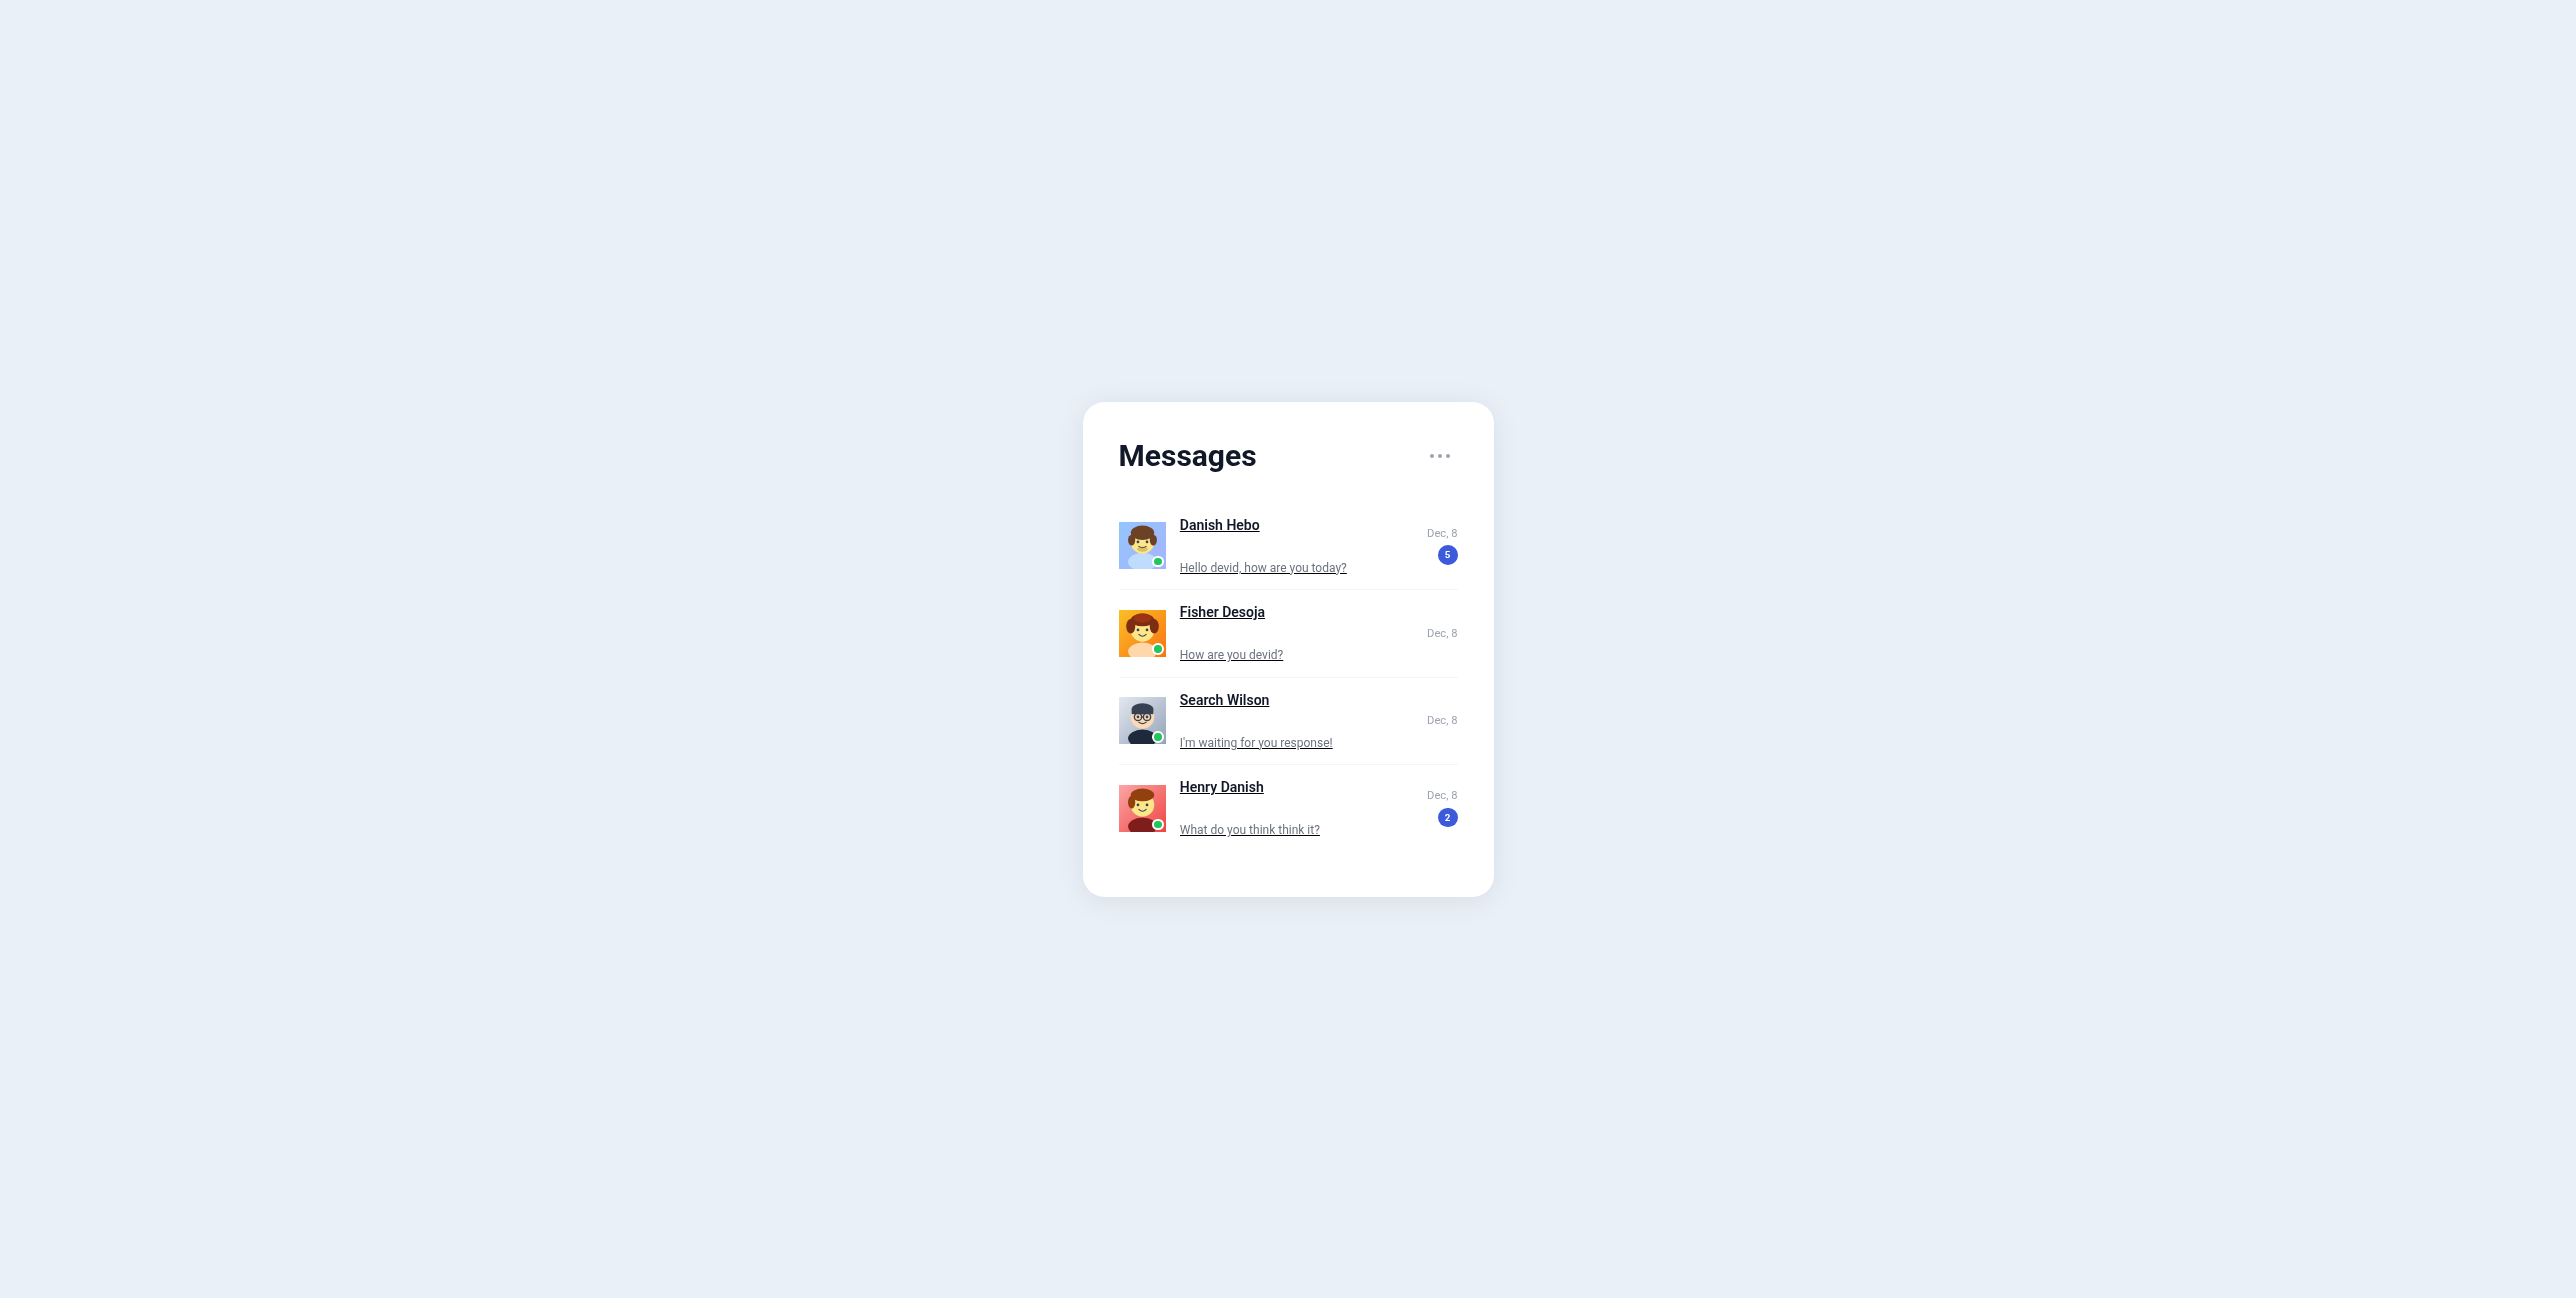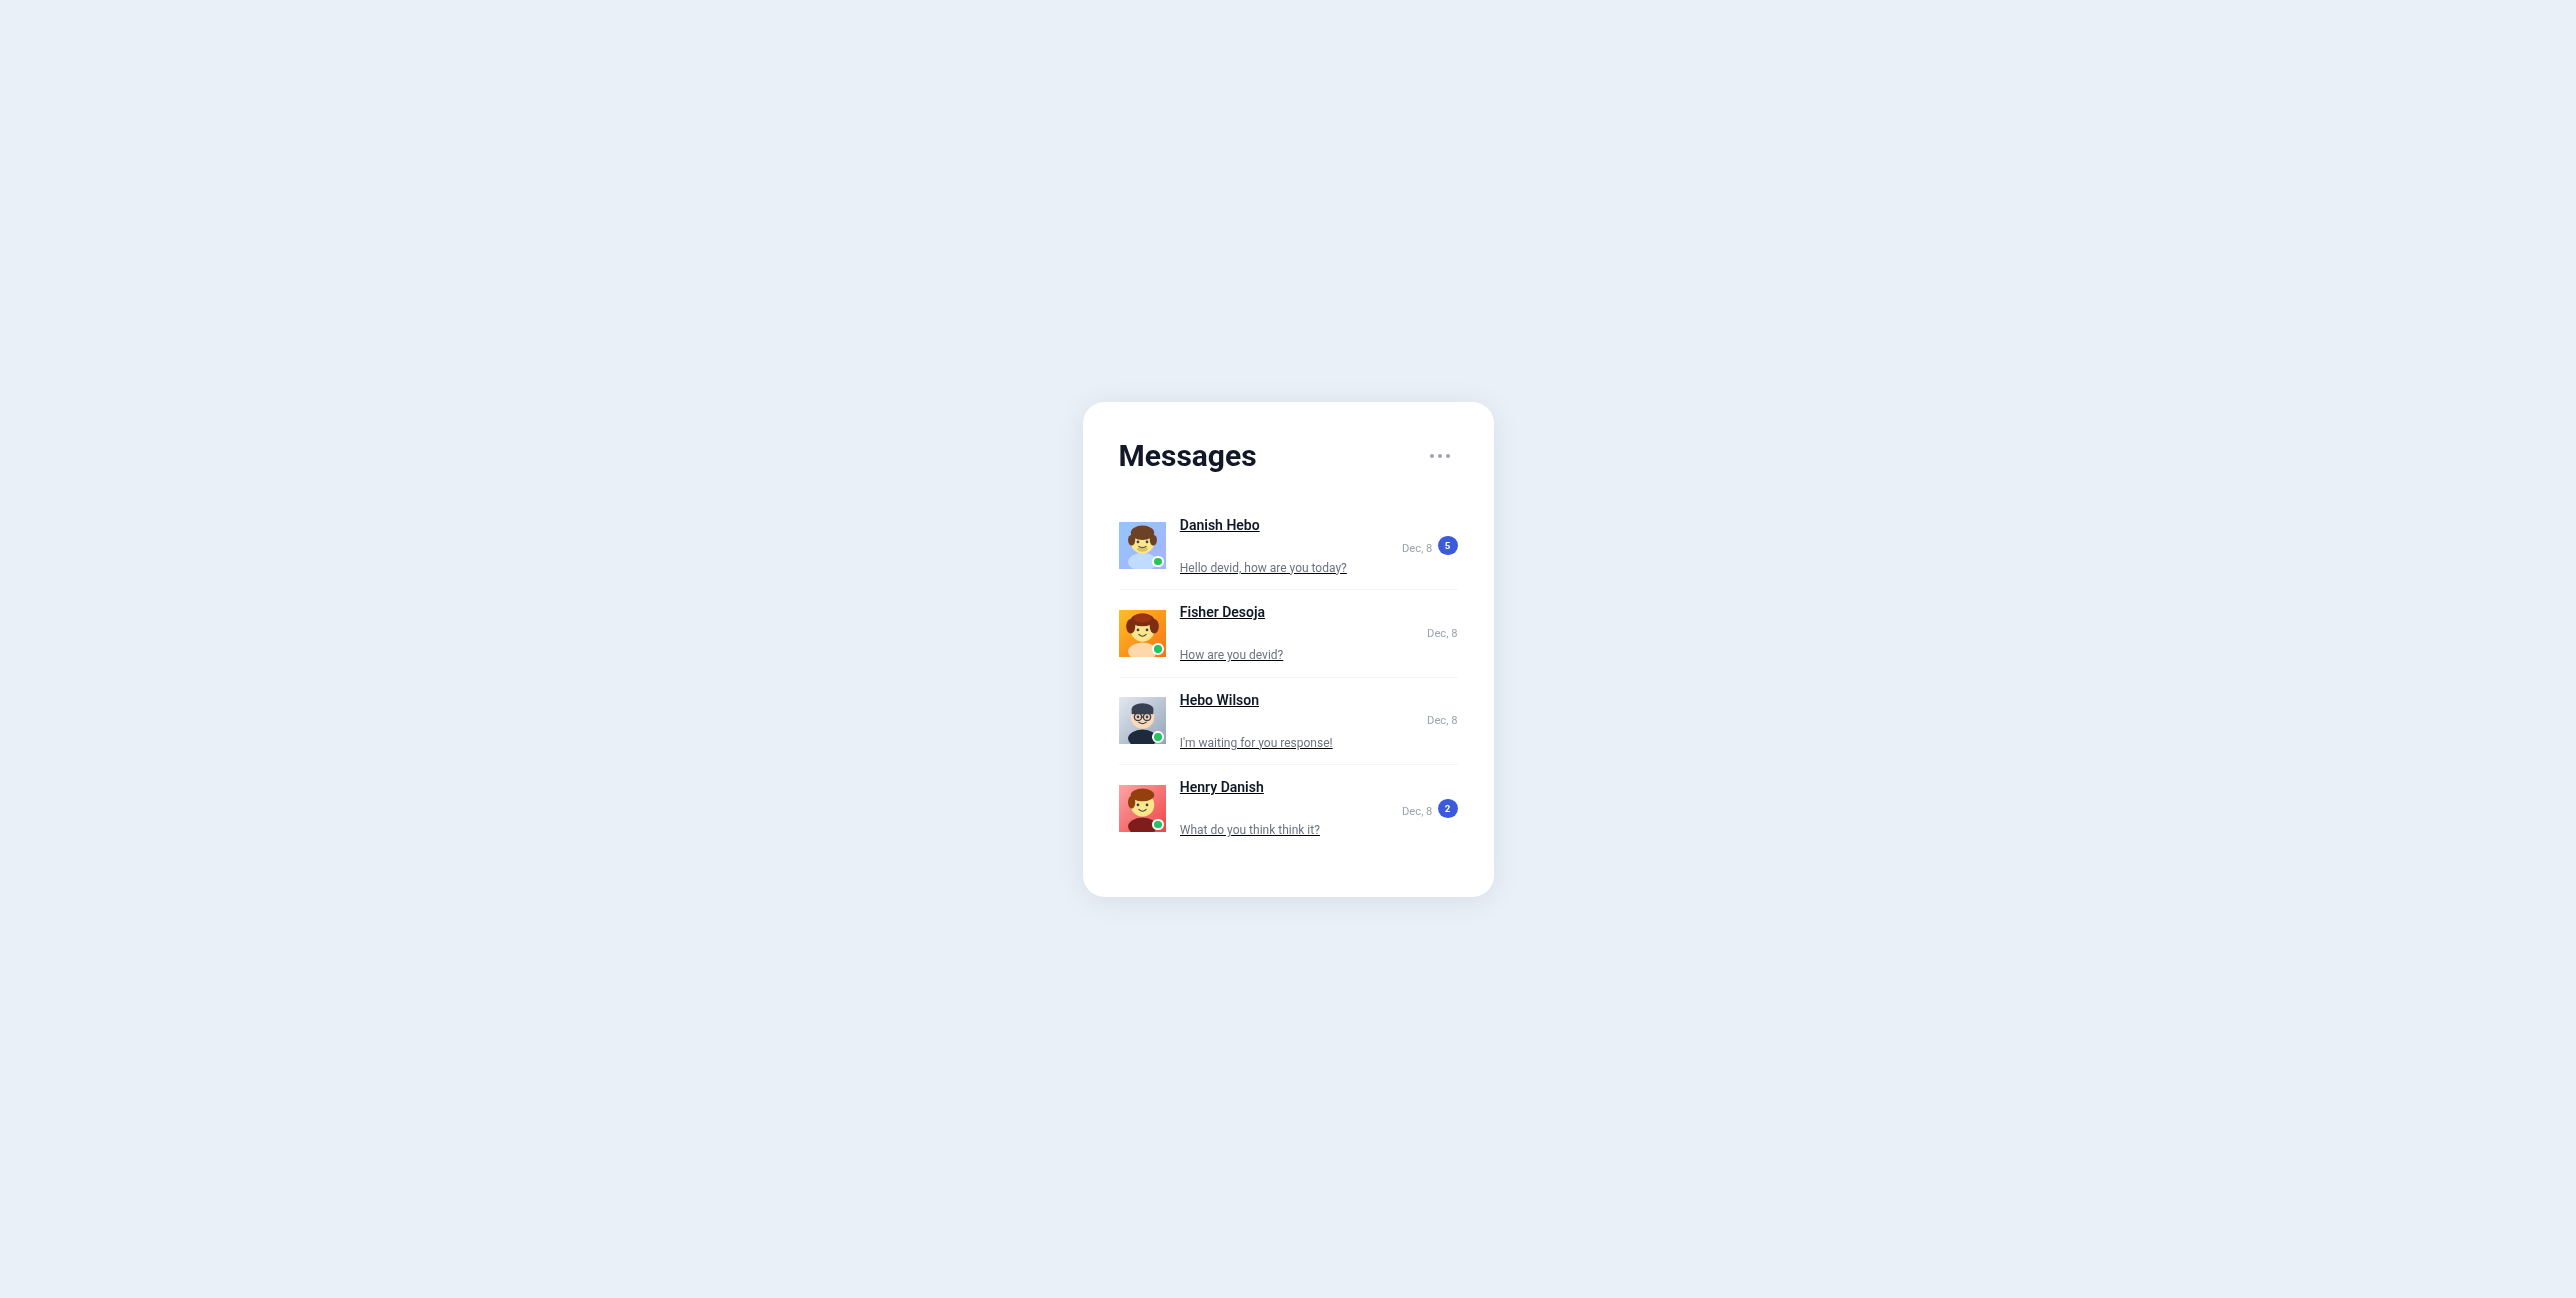--- a/index.html
+++ b/index.html
@@ -140,21 +140,21 @@
       font-size: 12px;
       color: #6b7280;
       white-space: nowrap;
       overflow: hidden;
       text-overflow: ellipsis;
       margin-top: 28px;
     }
 
     .message-meta {
       display: flex;
-      flex-direction: row;
+      flex-direction: column;
       align-items: flex-end;
       gap: 5.4px;
       margin-left: 10.7px;
       flex-shrink: 0;
     }
 
     .message-date {
       font-size: 11.2px;
       color: #9ca3af;
     }
@@ -295,21 +295,21 @@
 
       <circle cx="21" cy="22" r="1.5" fill="#374151"></circle>
       <circle cx="31" cy="22" r="1.5" fill="#374151"></circle>
 
       <path d="M22 28 Q26 31 30 28" stroke="#374151" stroke-width="1.2" fill="none" stroke-linecap="round"></path>
     </svg>
         </div>
         <div class="online-dot"></div>
       </div>
       <div class="message-content">
-        <div class="message-name">Hebo Wilson</div>
+        <div class="message-name">Search Wilson</div>
         <div class="message-preview">I'm waiting for you response!</div>
       </div>
       <div class="message-meta">
         <div class="message-date">Dec, 8</div>
 
       </div>
     </div>
       <div class="message-item">
       <div class="avatar-wrap">
         <div class="avatar">

